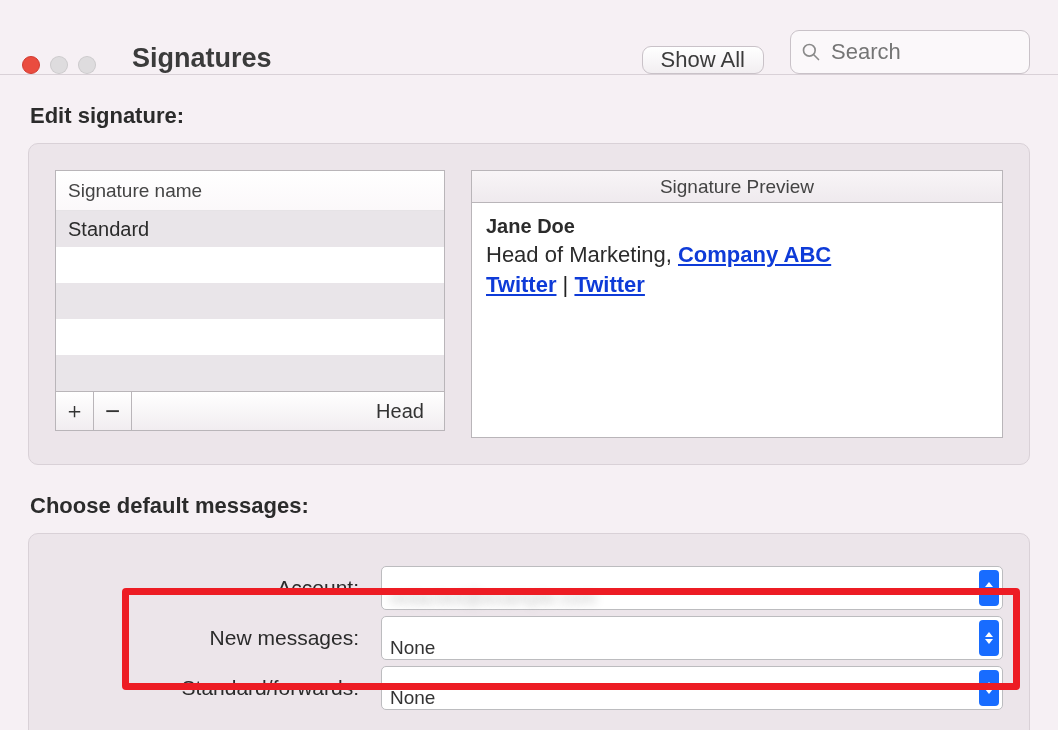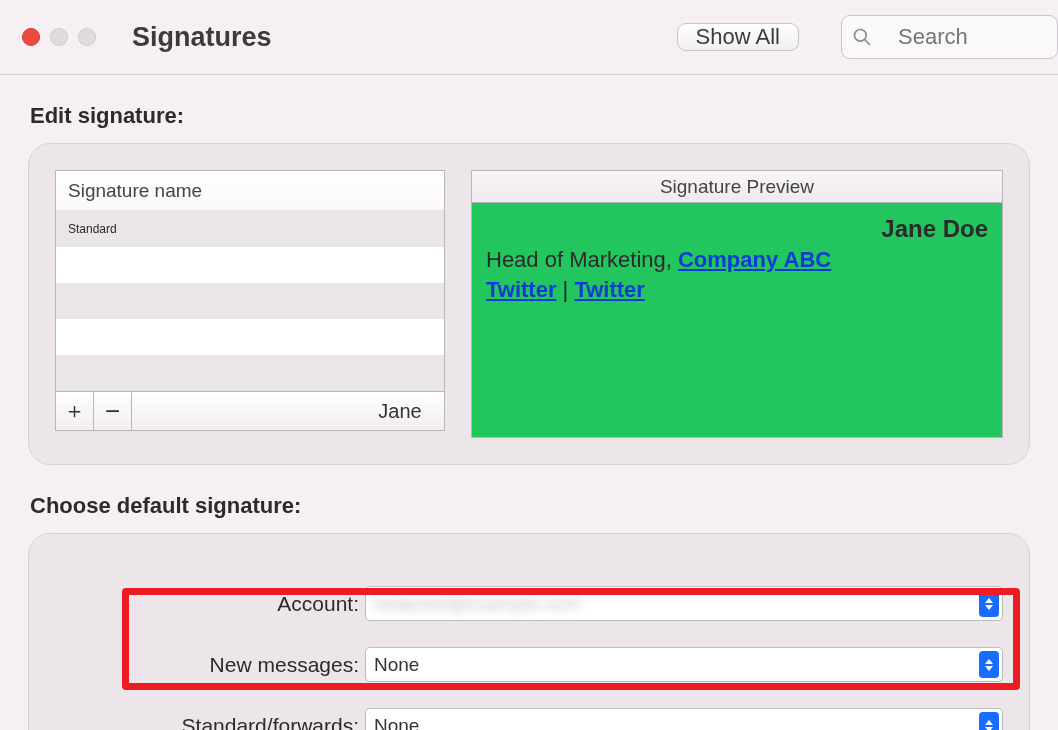--- a/index.html
+++ b/index.html
@@ -23,122 +23,122 @@
     font-family:-apple-system,Helvetica,Arial,sans-serif;
     color:var(--text);
     box-sizing:border-box;
     overflow:hidden;
   }
   *{box-sizing:border-box;}
 
   
   .titlebar{
     height:75px;
-    display:flex;align-items:center;
+    display:flex;align-items:flex-end;
     border-bottom:1px solid var(--panel-border);
-    padding:0 0 0 22px;
+    padding:0 28px 0 22px;
     gap:14px;
   }
   .traffic{display:flex;gap:10px;align-items:center;padding-right:22px;}
   .traffic span{width:18px;height:18px;border-radius:50%;display:inline-block;border:1px solid rgba(0,0,0,.08);} 
   .traffic .red{background:var(--mac-red);border-color:#d13b31;}
   .traffic .grey{background:var(--mac-grey);} 
   .title{font-size:27px;font-weight:700;color:#3b3b3b;}
   .titlebar .spacer{flex:1;}
   .show-all{
     height:28px;padding:0 18px;
     background:linear-gradient(#fff,#f2eef1);
     border:1px solid var(--btn-border);border-radius:9px;
     font-size:22px;color:#3b3b3b;
     display:flex;align-items:center;cursor:default;
   }
   .searchwrap{
-    margin-left:28px;height:44px;width:217px;
+    margin-left:12px;height:44px;width:240px;
     border:1px solid var(--btn-border);border-radius:9px;
-    background:#fbf8fa;display:flex;align-items:center;padding:0 10px;gap:24px;
+    background:#fbf8fa;display:flex;align-items:center;padding:0 10px;gap:8px;
   }
   .searchwrap input{border:none;background:transparent;outline:none;font-size:22px;color:#777;width:100%;}
   .mag{width:20px;height:20px;flex:none;}
 
   
   .section-label{
     font-size:22px;font-weight:700;
     padding:28px 0 14px 30px;
   }
 
   
   .panel{
     margin:0 28px;
     background:var(--panel);
     border:1px solid var(--panel-border);
-    border-radius:22px;
+    border-radius:10px;
     padding:26px;
   }
 
   .edit-area{display:flex;gap:26px;align-items:flex-start;}
 
   
   .siglist{width:390px;}
   .siglist .grid{
     border:1px solid #b9b5b9;border-bottom:none;
     background:#fff;
   }
   .siglist .header{
     height:40px;padding:0 12px;display:flex;align-items:center;
     font-size:19px;color:#444;border-bottom:1px solid #e6e3e6;
     background:linear-gradient(#fff,#fbf8fa);
   }
   .siglist .rows .row{
     height:36px;display:flex;align-items:center;padding:0 12px;
-    font-size:12px;
+    font-size:20px;
   }
   .siglist .rows .row:nth-child(odd){background:#e9e5e9;}
   .siglist .rows .row:nth-child(even){background:#fff;}
   .siglist .rows .row.empty{color:transparent;}
   .sigtoolbar{
     display:flex;border:1px solid #b9b5b9;
   }
   .sigtoolbar .btn{
     height:38px;border-right:1px solid #b9b5b9;
     display:flex;align-items:center;justify-content:center;
     background:linear-gradient(#fff,#f1edf0);
     font-size:22px;color:#333;cursor:default;
   }
   .sigtoolbar .btn.plus,.sigtoolbar .btn.minus{width:38px;}
   .sigtoolbar .btn.minus{font-size:26px;line-height:1;}
   .sigtoolbar .gap{flex:1;background:linear-gradient(#fff,#f1edf0);}
   .sigtoolbar .btn.edit{width:88px;border-right:none;font-size:20px;}
 
   
   .preview{
-    flex:1;border:1px solid #b9b5b9;background:#22c55e;min-height:268px;
+    flex:1;border:1px solid #b9b5b9;background:#ffffff;min-height:268px;
     display:flex;flex-direction:column;
   }
   .preview .phead{
     text-align:center;font-size:19px;color:#444;
     border-bottom:1px solid #b9b5b9;height:32px;line-height:32px;
     background:linear-gradient(#f8f5f7,#efeaee);
   }
   .preview .pbody{padding:10px 14px;font-size:22px;line-height:1.35;}
-  .preview .pbody .name{font-weight:800;font-size:24px;text-align:right;}
+  .preview .pbody .name{font-weight:800;font-size:20px;}
   .preview .pbody a{color:var(--link);text-decoration:underline;font-weight:bold;}
   .preview .pbody .sep{color:#222;}
 
   
   .defaults .row{
-    display:flex;align-items:center;gap:0;margin:26px 0;
+    display:flex;align-items:center;gap:16px;margin:6px 0;
   }
   .defaults .label{
     width:310px;text-align:right;padding-right:6px;
     font-size:21px;color:#2b2b2b;
   }
   .mac-select{
-    flex:1;position:relative;height:35px;
+    flex:1;position:relative;height:44px;
     background:#fff;border:1px solid #bcbcbf;border-radius:5px;
-    display:flex;align-items:center;padding:0 8px;
+    display:flex;align-items:flex-end;padding:0 8px;
     font-size:19px;color:#333;
   }
   .mac-select.blur{color:transparent;text-shadow:0 0 10px #bbb;}
   .mac-select .arrows{
     position:absolute;right:3px;top:3px;bottom:3px;width:20px;
     border-radius:4px;background:var(--select-arrow);
     display:flex;flex-direction:column;align-items:center;justify-content:center;
   }
   .mac-select .arrows::before,.mac-select .arrows::after{
     content:"";width:0;height:0;border-left:4px solid transparent;border-right:4px solid transparent;
@@ -193,41 +193,41 @@
         </div>
       </div>
       <div class="sigtoolbar">
         <div class="btn plus">
           <span>＋</span>
         </div>
         <div class="btn minus">
           <span>−</span>
         </div>
         <div class="gap"></div>
-        <div class="btn edit">Jane</div>
+        <div class="btn edit">Head</div>
       </div>
     </div>
 
     <div class="preview">
       <div class="phead">Signature Preview</div>
       <div class="pbody">
         <div class="name">Jane Doe</div>
         <div>
           <span>Head of Marketing, </span><a href="#">Company ABC</a>
         </div>
         <div>
           <a href="#">Twitter</a><span class="sep"> | </span><a href="#">Twitter</a>
         </div>
       </div>
     </div>
 
   </div>
 </div>
 
-<div class="section-label">Choose default signature:</div>
+<div class="section-label">Choose default messages:</div>
 
 <div class="panel defaults">
 
   <div class="row">
     <div class="label">Account:</div>
     <div class="mac-select blur">
       <span>redacted@example.com</span>
       <span class="arrows"></span>
     </div>
   </div>

